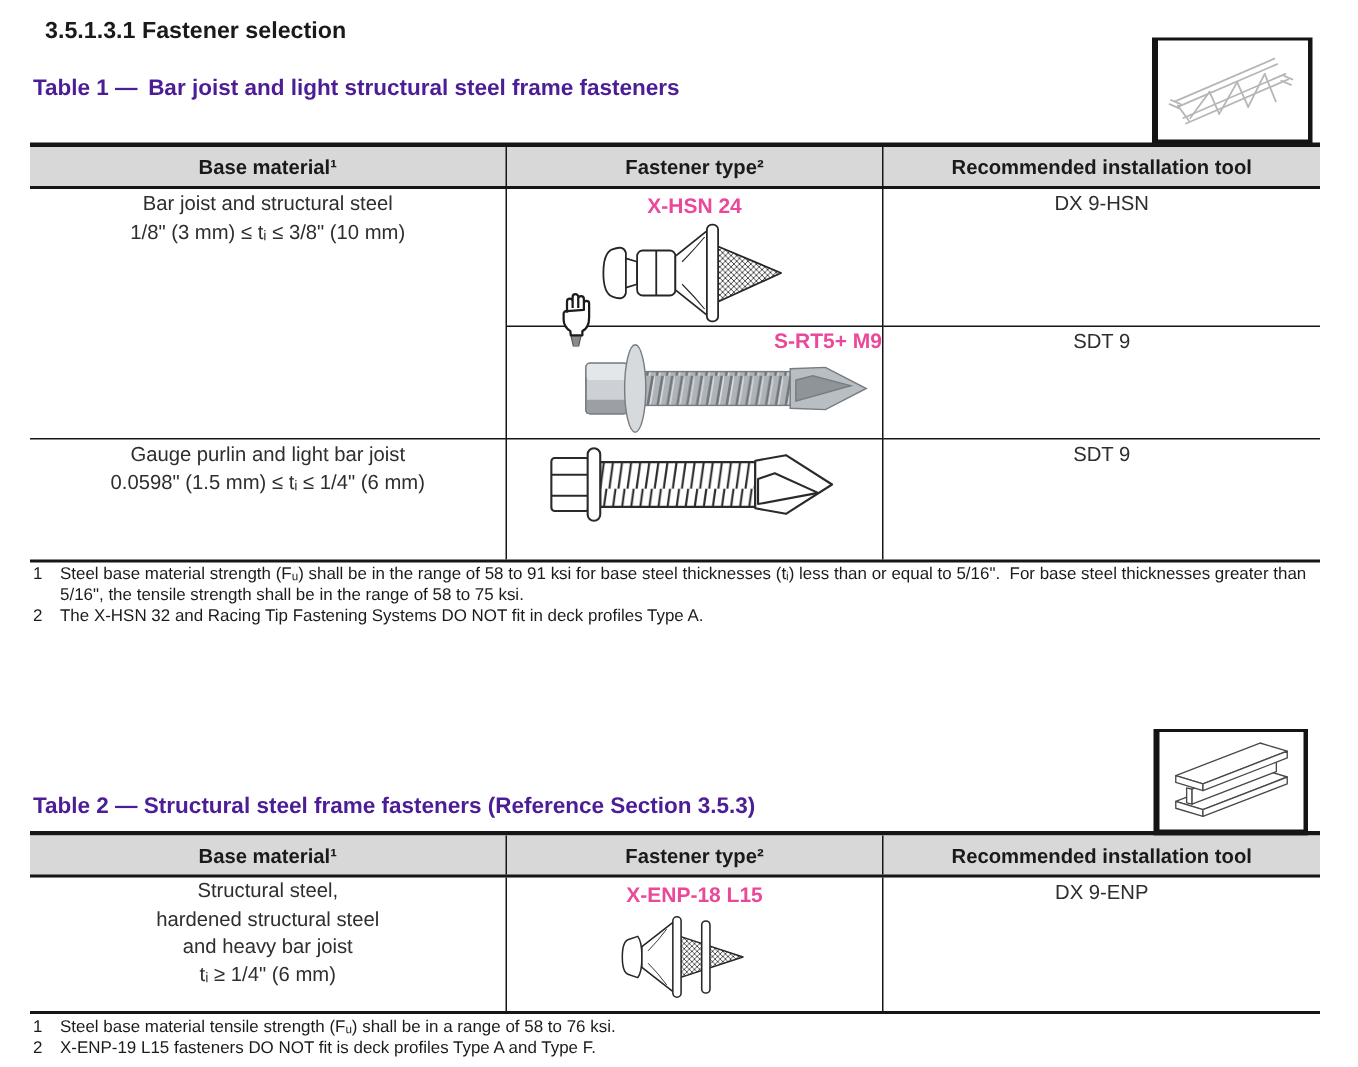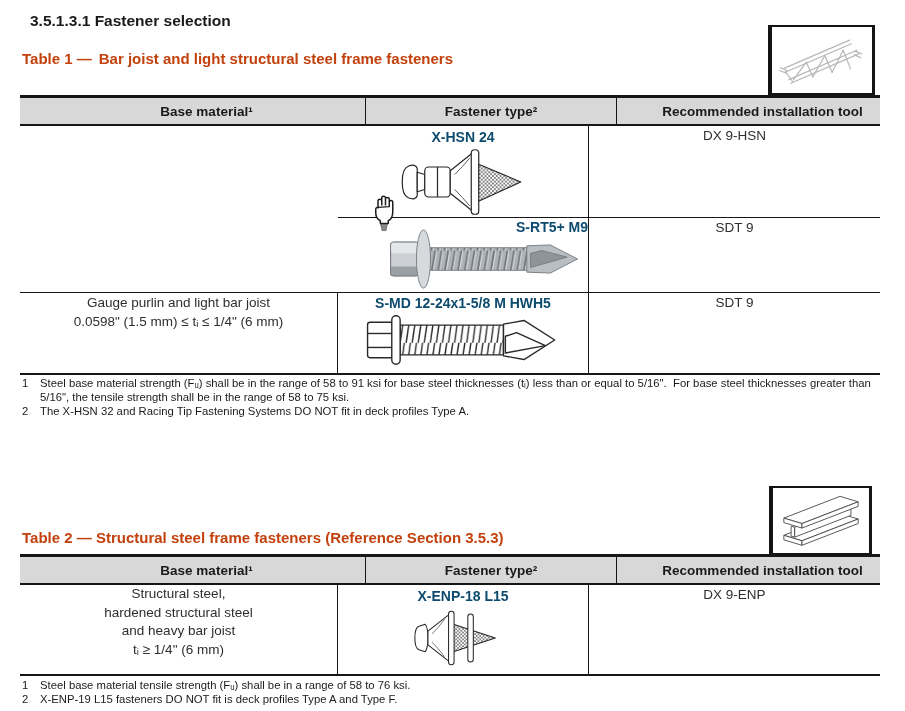--- a/index.html
+++ b/index.html
@@ -4,47 +4,47 @@
 <style>
   html,body{margin:0;padding:0;}
   body{
     width:905px;height:711px;position:relative;background:#ffffff;
     font-family:"Liberation Sans",sans-serif;color:#1f1f1f;overflow:hidden;
   }
   .abs{position:absolute;}
 
   
   .doc-heading{left:30px;top:12px;font-size:15.5px;font-weight:bold;color:#1a1a1a;}
-  .tbl-caption{font-size:15px;font-weight:bold;color:#c2410c;display:flex;gap:7px;line-height:20px;}
+  .tbl-caption{font-size:15px;font-weight:bold;color:#4c1d95;display:flex;gap:7px;line-height:20px;}
   .cap1{left:22px;top:49px;}
   .cap2{left:22px;top:528px;}
 
   
   .pic-box{
     background:#fff;border:2px solid #141414;
     border-left-width:4px;border-bottom-width:5px;border-right-width:3px;
     display:flex;align-items:center;justify-content:center;
   }
   .truss-box{left:768px;top:25px;width:100px;height:66px;}
   .ibeam-box{left:769px;top:486px;width:96px;height:65px;}
 
   
   .tbl{left:20px;width:860px;border-top:3px solid #161616;border-bottom:2.5px solid #161616;box-sizing:content-box;}
   .tbl1{top:95px;}
   .tbl2{top:554px;}
-  .thead{display:grid;grid-template-columns:318px 251px 291px;background:#d8d8d8;border-bottom:2px solid #161616;height:26px;padding-left:28px;}
+  .thead{display:grid;grid-template-columns:318px 251px 291px;background:#d8d8d8;border-bottom:2px solid #161616;height:26px;}
   .th{display:flex;align-items:center;justify-content:center;font-weight:bold;font-size:13.5px;color:#1a1a1a;}
   .th.sep{border-right:1.5px solid #161616;}
   .tbody{display:grid;grid-template-columns:318px 251px 291px;}
   .tbody1{grid-template-rows:92px 74px 81px;}
   .tbody2{grid-template-rows:89px;}
   .cell{display:flex;flex-direction:column;align-items:center;text-align:center;
         font-size:13.5px;line-height:19px;color:#2e2e2e;box-sizing:border-box;}
   .fcell{justify-content:flex-start;padding-top:3px;}
-  .fname{font-weight:bold;font-size:14px;color:#0c4a6e;line-height:17px;}
+  .fname{font-weight:bold;font-size:14px;color:#ec4899;line-height:17px;}
   .sepR{border-right:1.5px solid #161616;}
   .sepB{border-bottom:1.5px solid #161616;}
   .sepT{border-top:1.5px solid #161616;}
   .span2{grid-row:1 / span 2;grid-column:1;}
 
   
   .fnotes{left:22px;width:858px;font-size:11.3px;line-height:13.8px;color:#1b1b1b;}
   .fn1{top:377px;}
   .fn2{top:679px;}
   .fnrow{display:flex;}
@@ -93,20 +93,24 @@
 </div>
 
 <div class="abs tbl tbl1">
   <div class="thead">
     <div class="th sep">Base material¹</div>
     <div class="th sep">Fastener type²</div>
     <div class="th">Recommended installation tool</div>
   </div>
   <div class="tbody tbody1">
 
+    <div class="cell sepR span2">
+      <span>Bar joist and structural steel</span>
+      <span>1/8" (3 mm) ≤ tᵢ ≤ 3/8" (10 mm)</span>
+    </div>
 
     <div class="cell fcell sepR sepB" style="grid-row:1;grid-column:2;">
       <span class="fname">X-HSN 24</span>
       <span class="imgwrap">
         <svg width="160" height="72" viewBox="0 0 170 96">
           <defs>
             <pattern id="xhatch" patternUnits="userSpaceOnUse" width="5" height="5">
               <path d="M0,5 L5,0 M0,0 L5,5" stroke="#3a3a3a" stroke-width="0.8" fill="none"></path>
             </pattern>
           </defs>
@@ -153,21 +157,20 @@
     </div>
     <div class="cell" style="grid-row:2;grid-column:3;">
       <span>SDT 9</span>
     </div>
 
     <div class="cell sepR sepT" style="grid-row:3;grid-column:1;">
       <span>Gauge purlin and light bar joist</span>
       <span>0.0598" (1.5 mm) ≤ tᵢ ≤ 1/4" (6 mm)</span>
     </div>
     <div class="cell fcell sepR sepT" style="grid-row:3;grid-column:2;padding-top:2px;">
-      <span class="fname">S-MD 12-24x1-5/8 M HWH5</span>
       <span class="imgwrap" style="margin-top:1px;">
         <svg width="206" height="54" viewBox="0 0 215 58">
           <defs>
             <pattern id="smthread" patternUnits="userSpaceOnUse" width="6.5" height="32">
               <path d="M5.5,0 L1,32" stroke="#2a2a2a" stroke-width="1.5" fill="none"></path>
             </pattern>
           </defs>
           <g stroke="#2a2a2a" stroke-width="1.5" fill="#ffffff" stroke-linejoin="round">
             <rect x="40" y="13" width="111" height="32" fill="url(#smthread)"></rect>
             <path d="M151,12 L173,8 L206,29 L173,50 L151,46 Z"></path>

